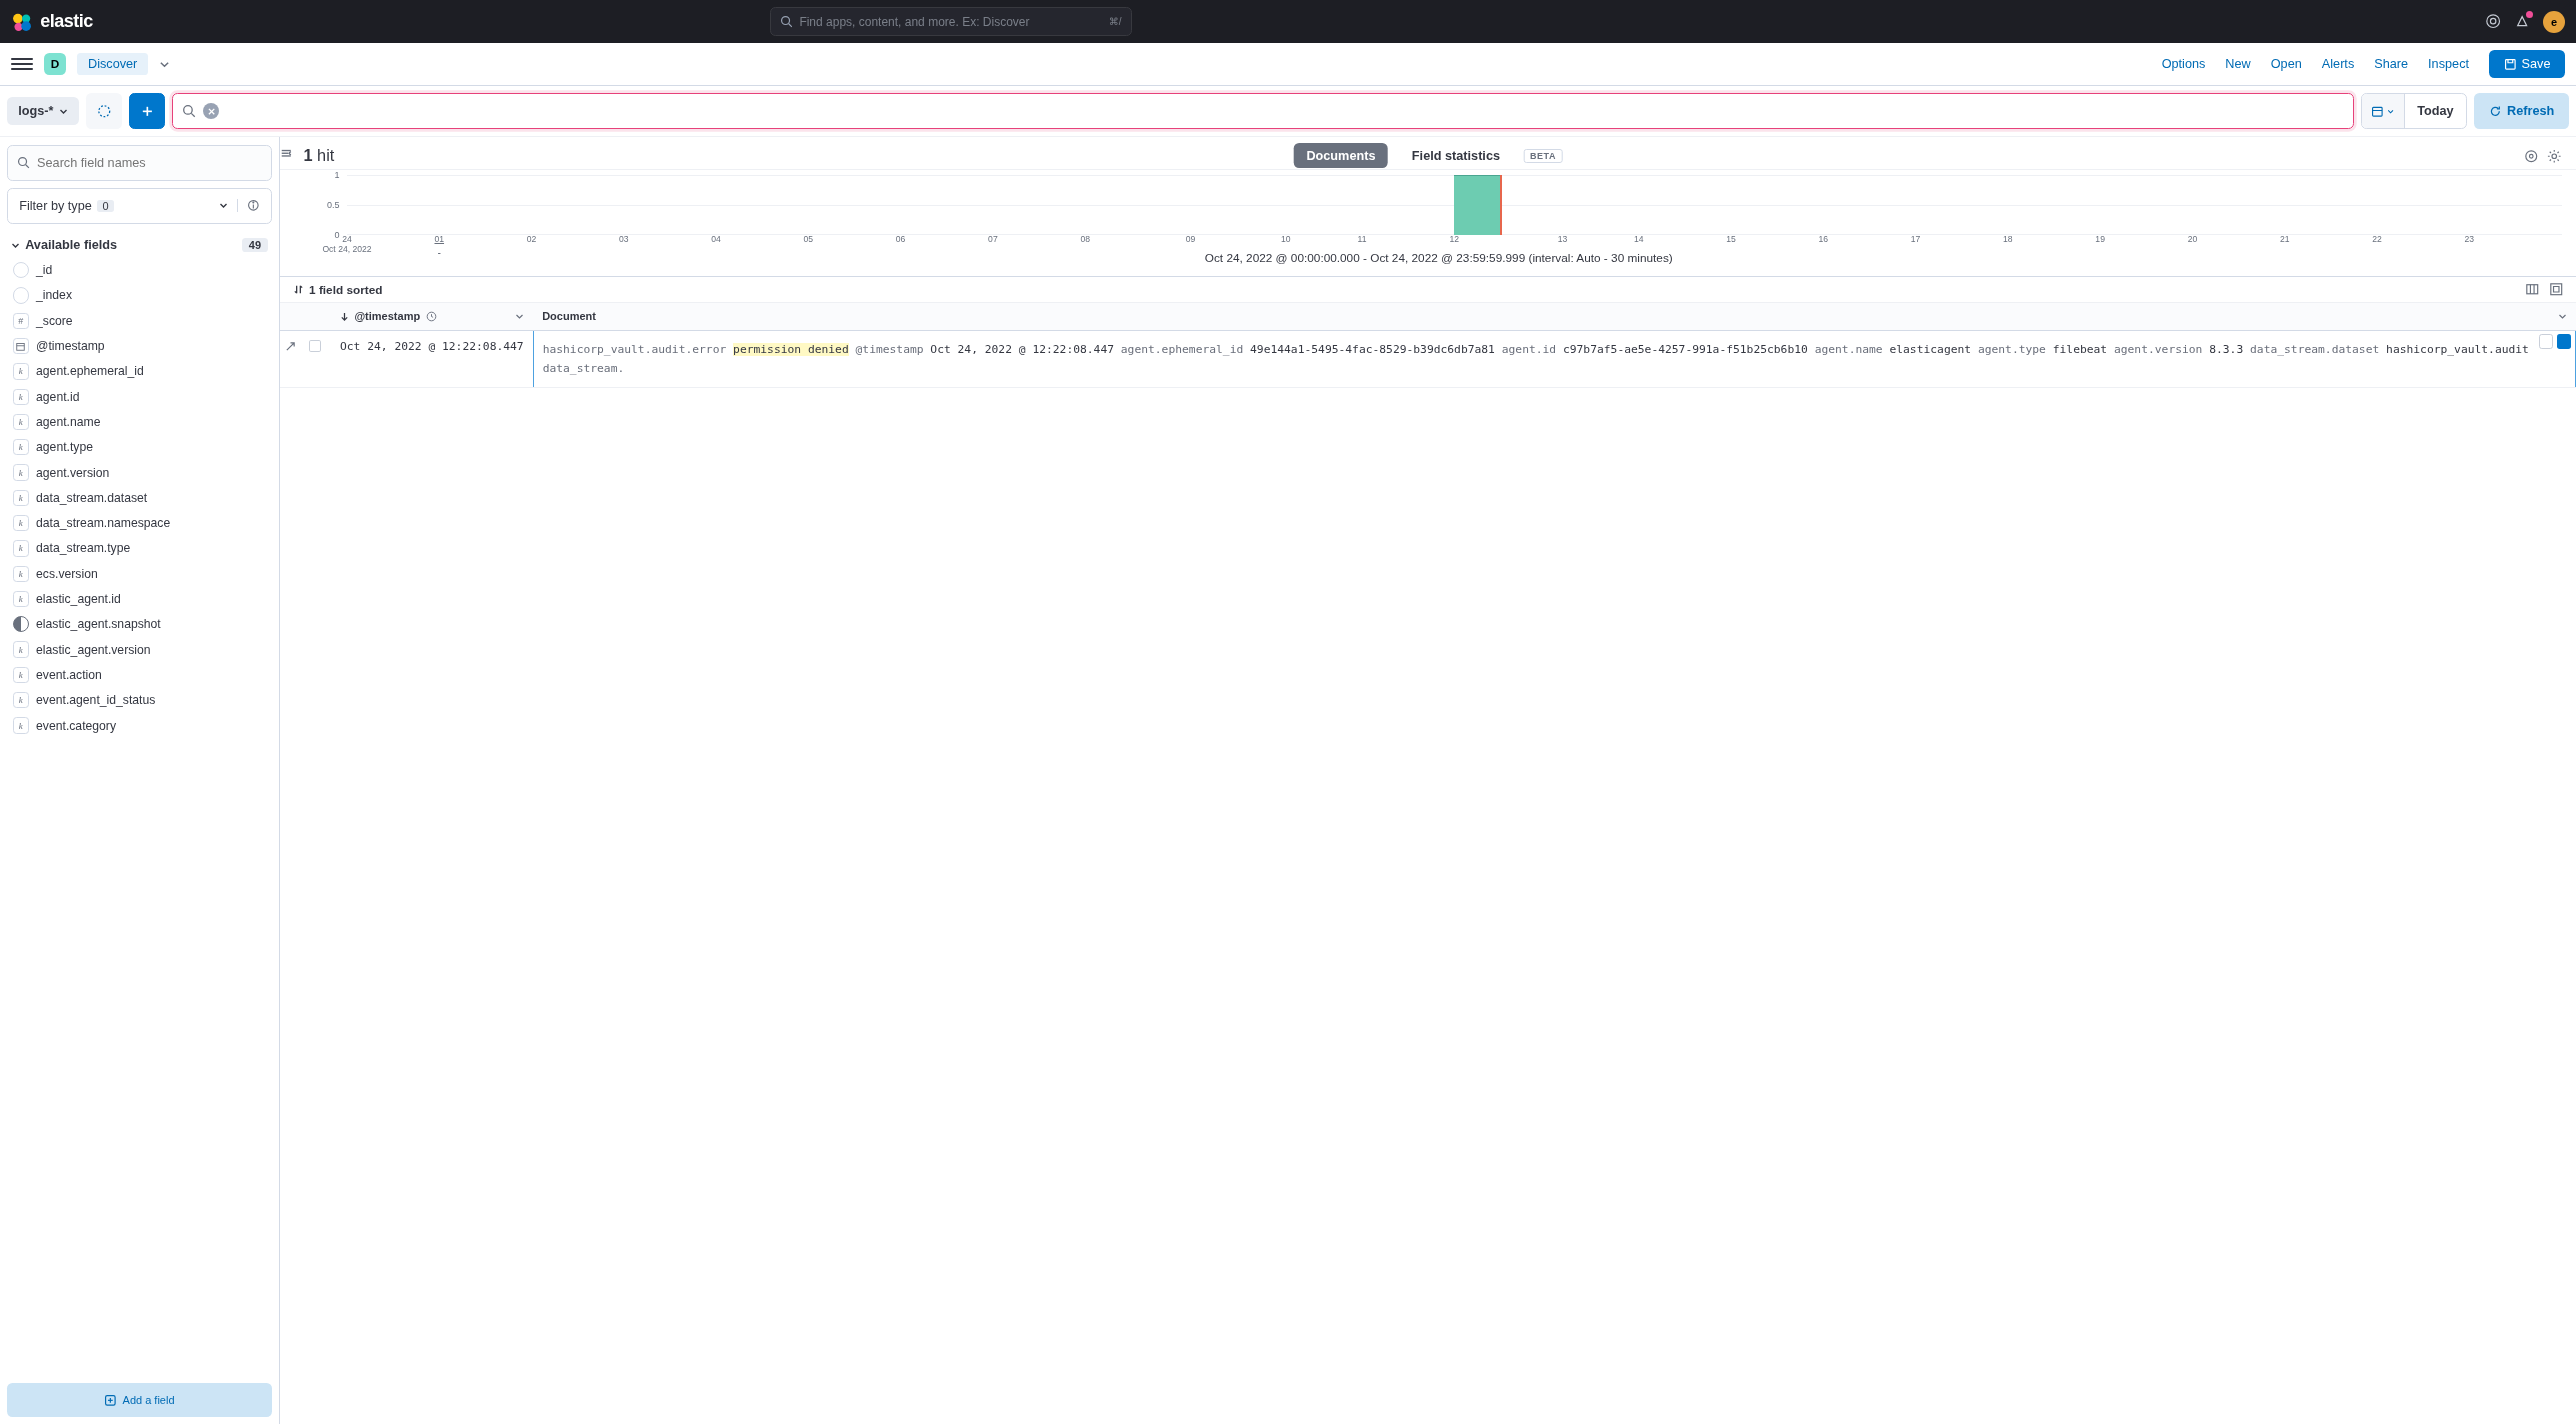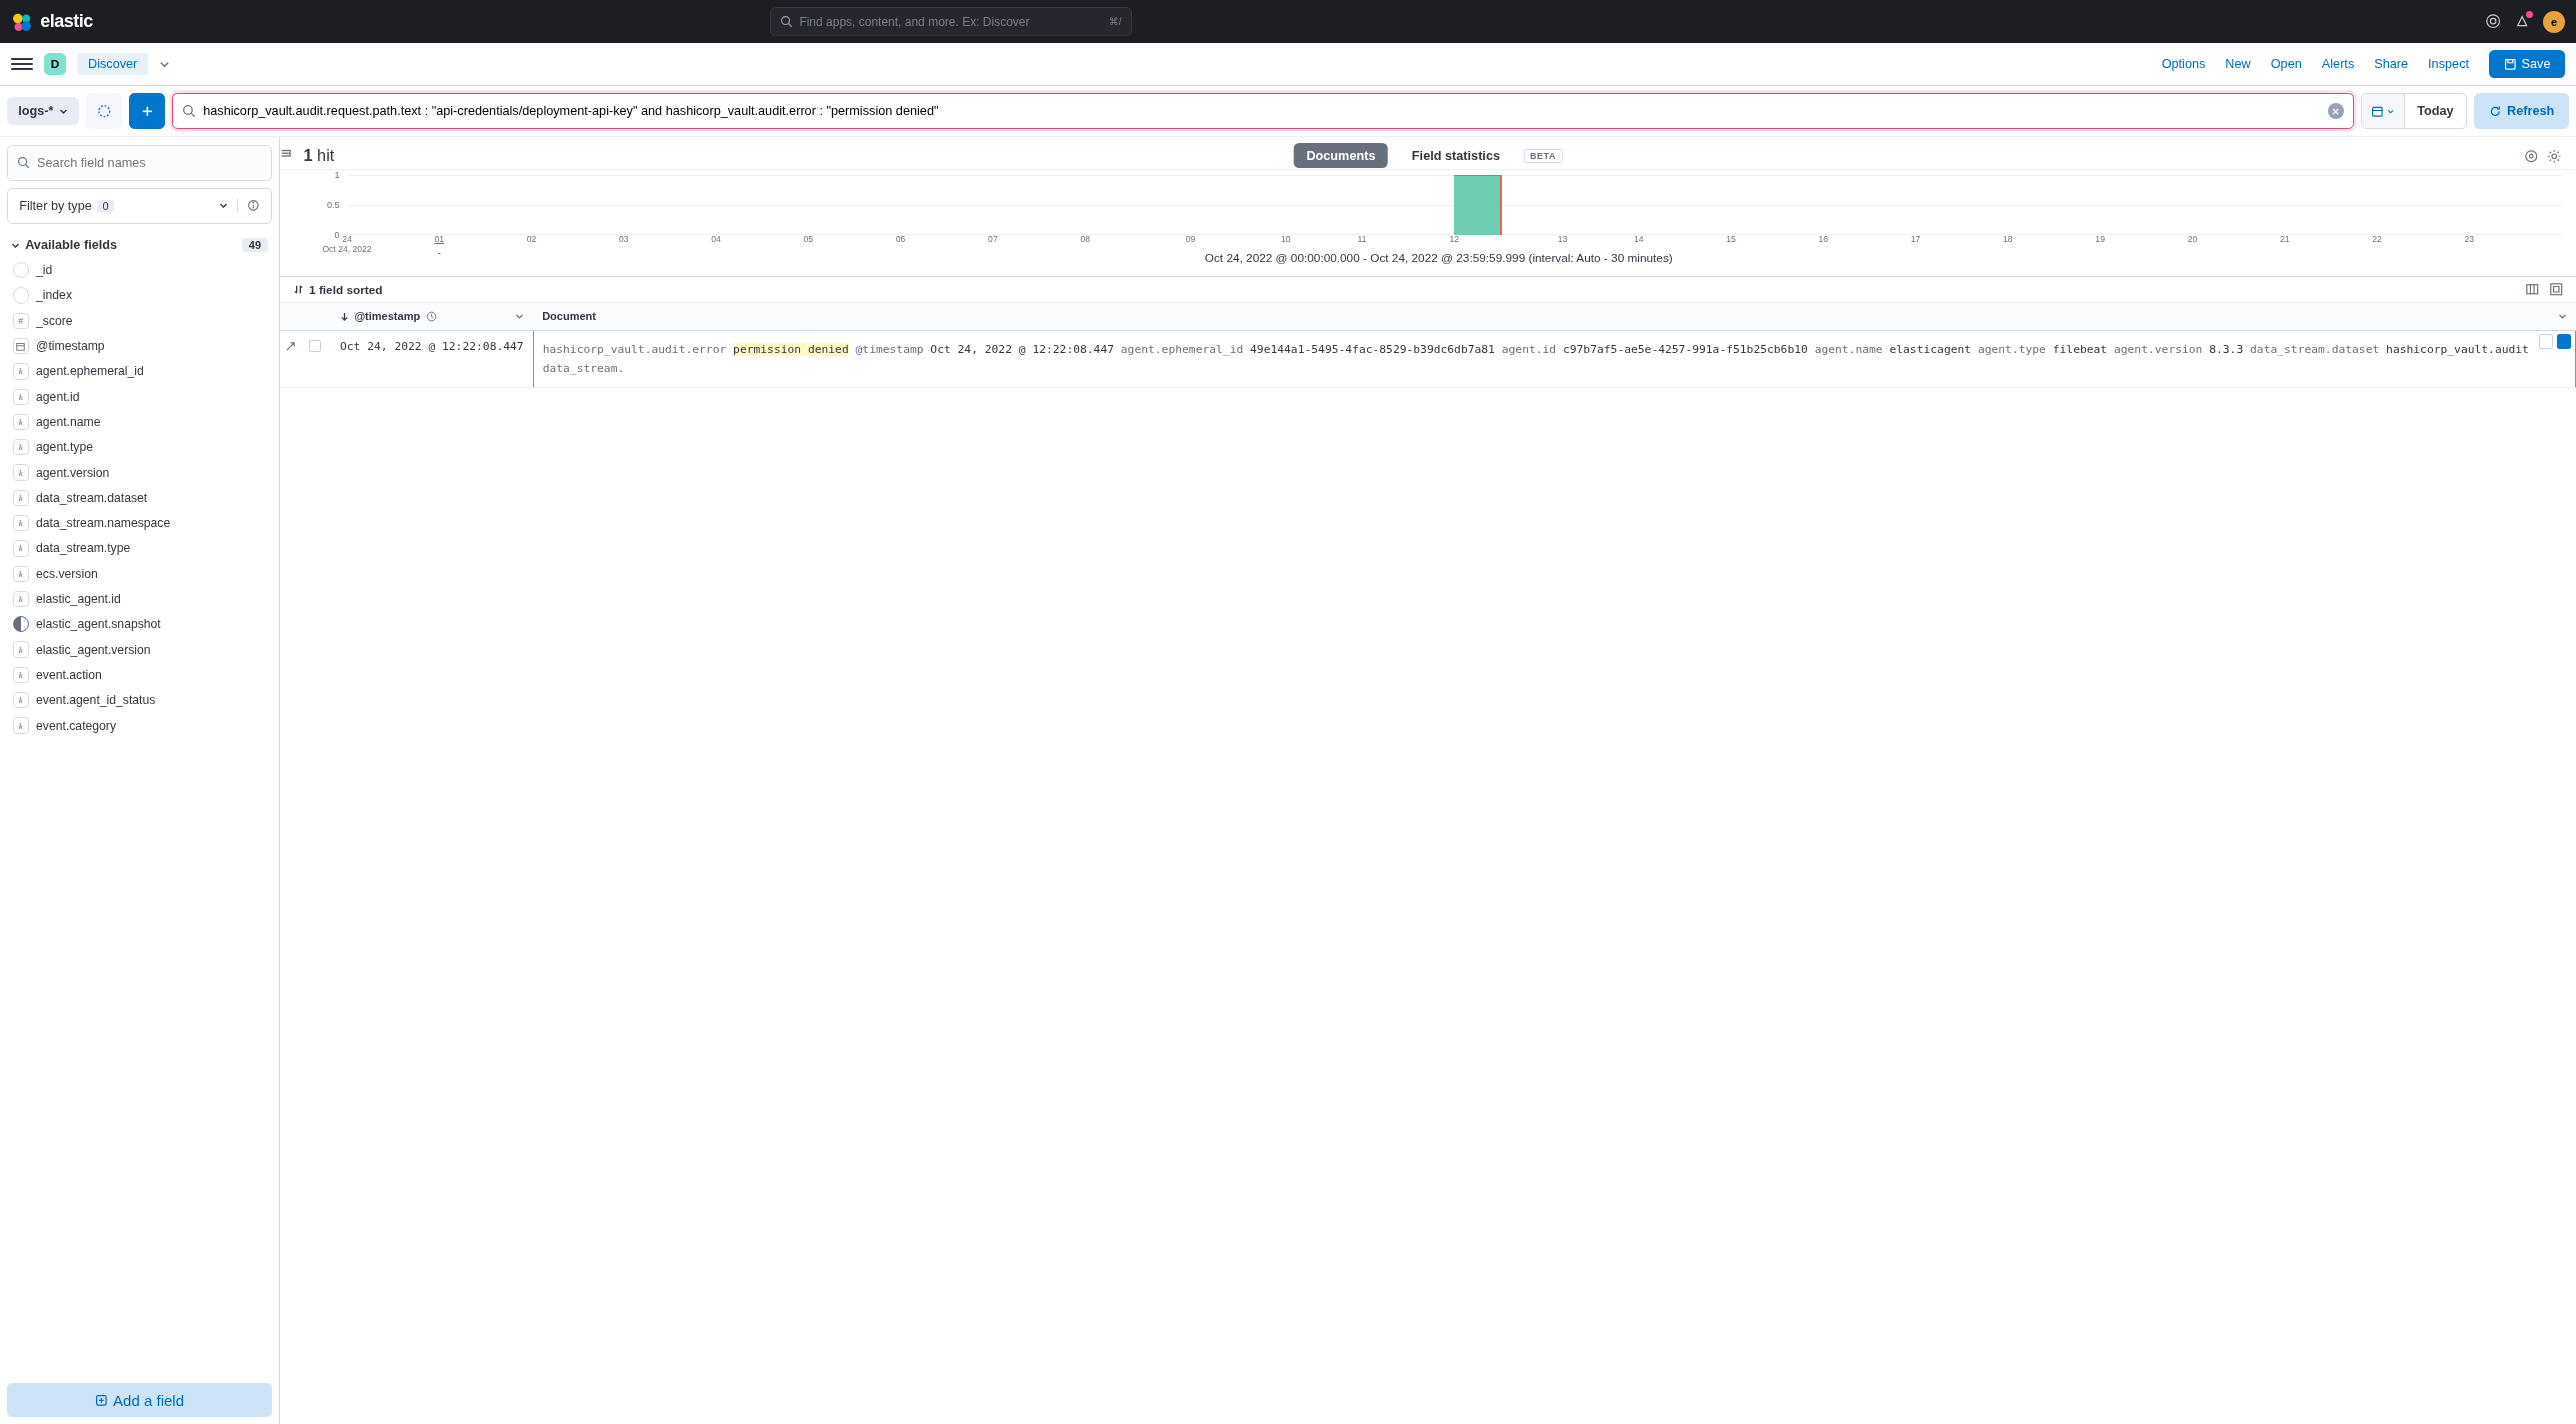--- a/index.html
+++ b/index.html
@@ -58,21 +58,21 @@
   .fields-header { display: flex; align-items: center; gap: 5.4px; font-weight: 600; font-size: 12.7px; padding: 5.4px 3.6px; }
   .fields-header .count-badge { margin-left: auto; background: #e9edf3; border-radius: 3.6px; padding: 0.9px 7.2px; font-size: 11px; font-weight: 600; }
   .field-list { flex: 1; overflow-y: auto; }
   .field-item { display: flex; align-items: center; gap: 7.2px; padding: 4.5px 5.4px; font-size: 12.2px; cursor: pointer; border-radius: 3.6px; }
   .field-type-badge { width: 16.3px; height: 16.3px; border-radius: 3.6px; display: flex; align-items: center; justify-content: center; font-size: 9px; font-style: italic; font-family: Georgia, serif; }
   .ftb-k { border: 0.9px solid #d3dae6; color: #69707d; }
   .ftb-hash { border: 0.9px solid #d3dae6; color: #69707d; font-style: normal; font-family: inherit; }
   .ftb-circle { border: 0.9px solid #d3dae6; border-radius: 50%; }
   .ftb-cal { border: 0.9px solid #d3dae6; color: #69707d; font-style: normal; }
   .ftb-half { background: linear-gradient(90deg, #69707d 50%, #fff 50%); border: 0.9px solid #69707d; border-radius: 50%; }
-  .add-field-btn { background: #cce4f5; color: #006bb4; border: none; border-radius: 5.4px; height: 34px; font-size: 15px; font-weight: 500; display: flex; align-items: center; justify-content: center; gap: 5.4px; cursor: pointer; margin-top: 7.2px; }
+  .add-field-btn { background: #cce4f5; color: #006bb4; border: none; border-radius: 5.4px; height: 34px; font-size: 11px; font-weight: 500; display: flex; align-items: center; justify-content: center; gap: 5.4px; cursor: pointer; margin-top: 7.2px; }
   
   
   .content { flex: 1; display: flex; flex-direction: column; overflow: hidden; }
   .content-top { display: flex; align-items: center; padding: 9px 14.5px 3.6px; gap: 14.5px; border-bottom: 0.9px solid #eef0f4; position: relative; }
   .collapse-handle { position: absolute; left: -0.9px; top: 9px; color: #69707d; cursor: pointer; }
   .hit-count { font-size: 16.3px; }
   .hit-count b { font-weight: 700; }
   .tabs-center { position: absolute; left: 50%; transform: translateX(-50%); display: flex; align-items: center; gap: 11px; }
   .tab-btn { padding: 5.4px 12.7px; border-radius: 5.4px; font-size: 12.7px; font-weight: 600; cursor: pointer; }
   .tab-btn.active { background: #69707d; color: #fff; }
@@ -200,21 +200,20 @@
     <svg width="12.7" height="12.7" viewBox="0 0 14 14" stroke="#fff" stroke-width="1.8">
         <line x1="7" y1="2" x2="7" y2="12"></line>
         <line x1="2" y1="7" x2="12" y2="7"></line>
       </svg>
   </div>
   <div class="query-box">
     <svg width="13.6" height="13.6" viewBox="0 0 16 16" fill="none" stroke="#69707d" stroke-width="1.5">
         <circle cx="7" cy="7" r="5"></circle>
         <line x1="11" y1="11" x2="15" y2="15"></line>
       </svg>
-    <input value="hashicorp_vault.audit.request.path.text : &quot;api-credentials/deployment-api-key&quot; and hashicorp_vault.audit.error : &quot;permission denied&quot;" style="">
     <span class="clear-btn">
       <svg width="7.2" height="7.2" viewBox="0 0 8 8" stroke="#fff" stroke-width="1.5">
           <line x1="1" y1="1" x2="7" y2="7"></line>
           <line x1="7" y1="1" x2="1" y2="7"></line>
         </svg>
     </span>
   </div>
   <div class="date-picker">
     <div class="calpart">
       <svg width="12.7" height="12.7" viewBox="0 0 16 16" fill="none" stroke="#006bb4" stroke-width="1.4">

